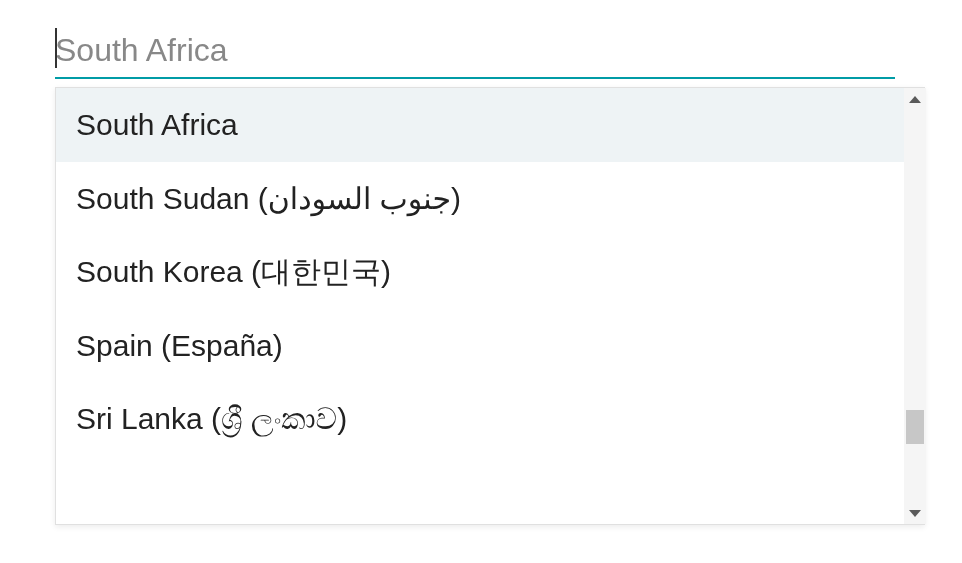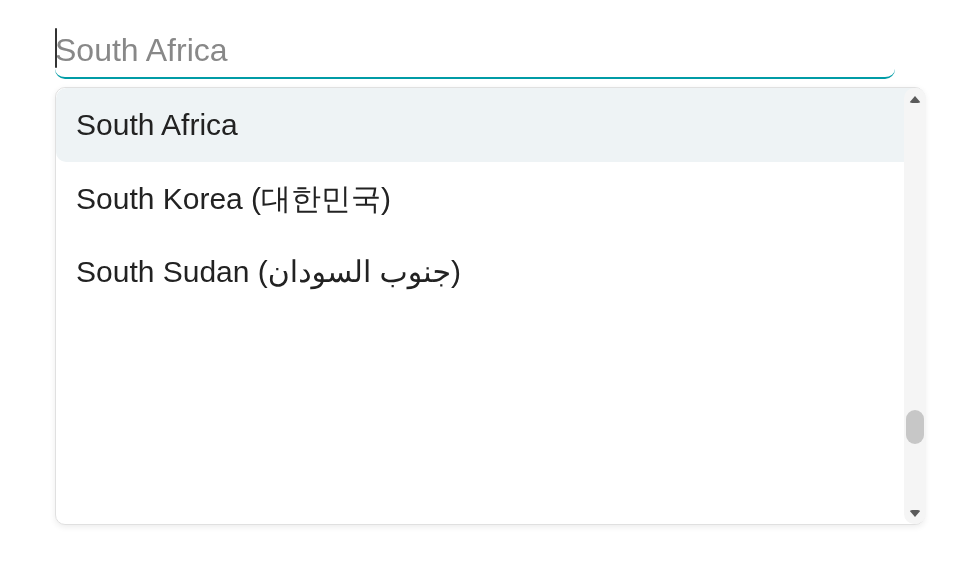--- a/index.html
+++ b/index.html
@@ -1,19 +1,18 @@
 <!DOCTYPE html>
 <html><head>
   <meta charset="utf-8">
   <style>
     * {
       box-sizing: border-box;
       margin: 0;
       padding: 0;
-      border-radius: 10px;
     }
     body {
       font-family: Arial, Helvetica, sans-serif;
       background: #ffffff;
       width: 962px;
       height: 563px;
       overflow: hidden;
       position: relative;
     }
     .container {
@@ -123,22 +122,24 @@
 </head>
 <body>
 
 <div class="container">
   <div class="text-cursor"></div>
   <input type="text" class="search-input" placeholder="South Africa" style="">
 
   <div class="dropdown-wrapper">
     <div class="dropdown-list">
       <div class="dropdown-item highlighted">South Africa</div>
+      <div class="dropdown-item">South Sudan (جنوب السودان)</div>
       <div class="dropdown-item">South Korea (대한민국)</div>
-      <div class="dropdown-item">South Sudan (جنوب السودان)</div>
+      <div class="dropdown-item">Spain (España)</div>
+      <div class="dropdown-item">Sri Lanka (ශ්‍රී ලංකාව)</div>
 
       <div class="scrollbar-track">
         <div class="scroll-arrow-up">
           <div class="arrow-glyph-up"></div>
         </div>
         <div class="scroll-thumb"></div>
         <div class="scroll-arrow-down">
           <div class="arrow-glyph-down"></div>
         </div>
       </div>

